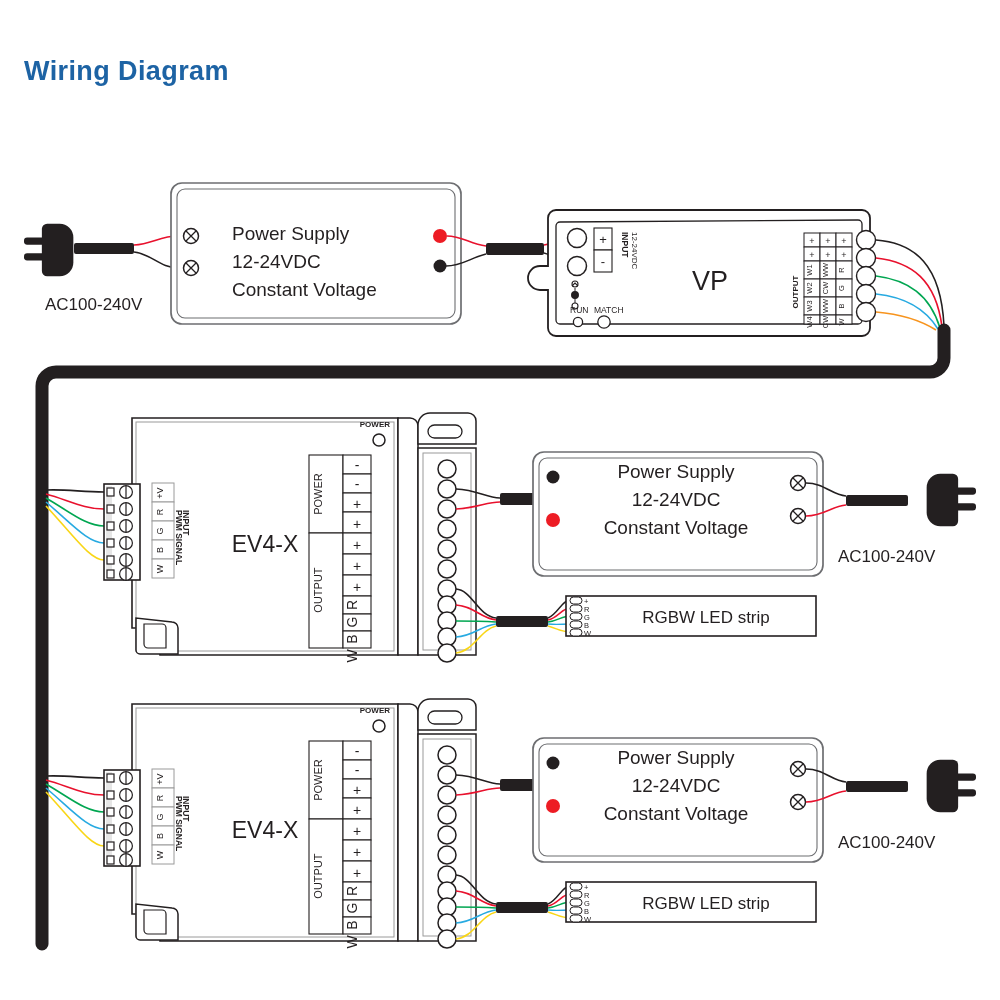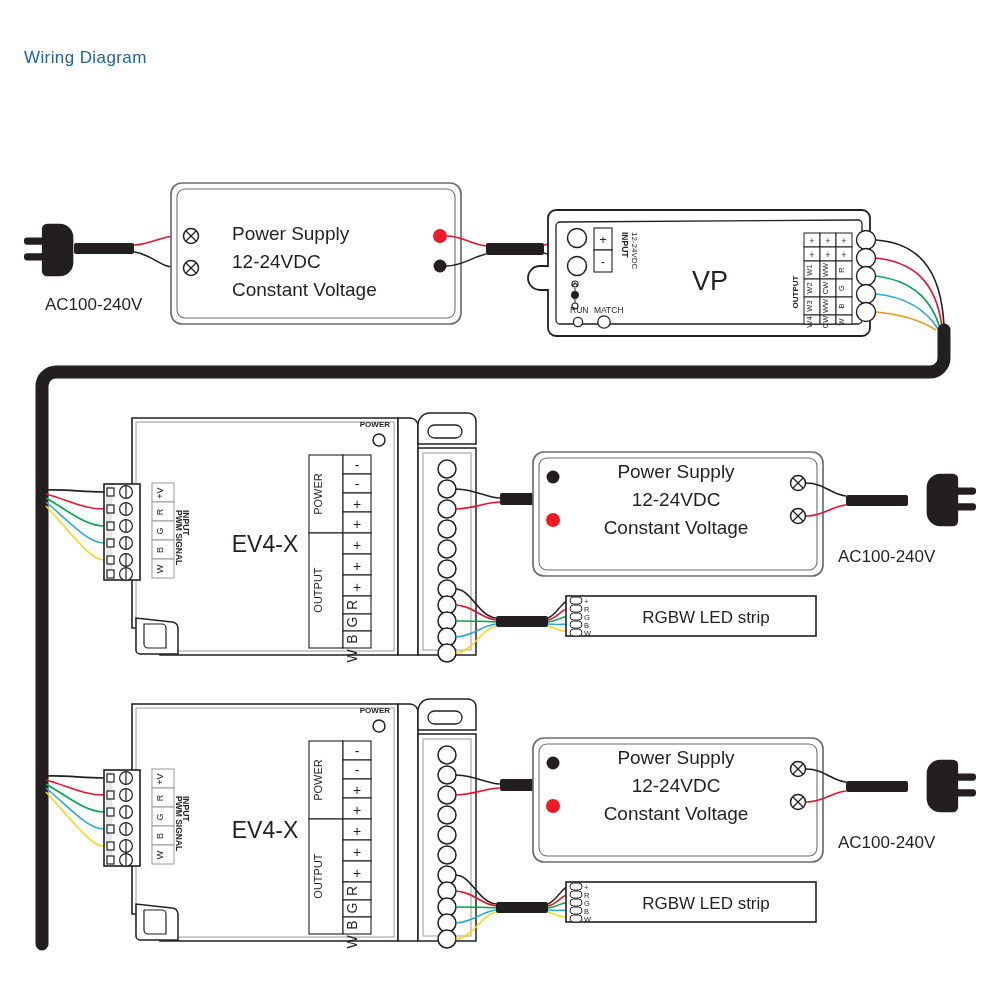--- a/index.html
+++ b/index.html
@@ -1,22 +1,22 @@
 <!DOCTYPE html>
 <html><head>
 <meta charset="utf-8">
 <title>Wiring Diagram</title>
 <style>
   html,body{margin:0;padding:0;background:#ffffff;}
   body{width:1000px;height:1000px;position:relative;
        font-family:"Liberation Sans","DejaVu Sans",sans-serif;
        -webkit-font-smoothing:antialiased;}
   #root{position:absolute;left:0;top:0;width:1000px;height:1000px;overflow:hidden;}
-  #page-title{position:absolute;left:24px;top:48px;font-size:17px;
-              letter-spacing:.4px;font-weight:400;}
+  #page-title{position:absolute;left:24px;top:56px;font-size:27px;
+              letter-spacing:.4px;font-weight:700;}
   svg{position:absolute;left:0;top:0;}
   .lbl{font-family:"Liberation Sans","DejaVu Sans",sans-serif;}
 </style>
 </head>
 <body style="background: rgb(255, 255, 255);">
 
 <div id="root">
 
   <div id="page-title" style="color: rgb(29, 99, 164);">Wiring Diagram</div>
 

